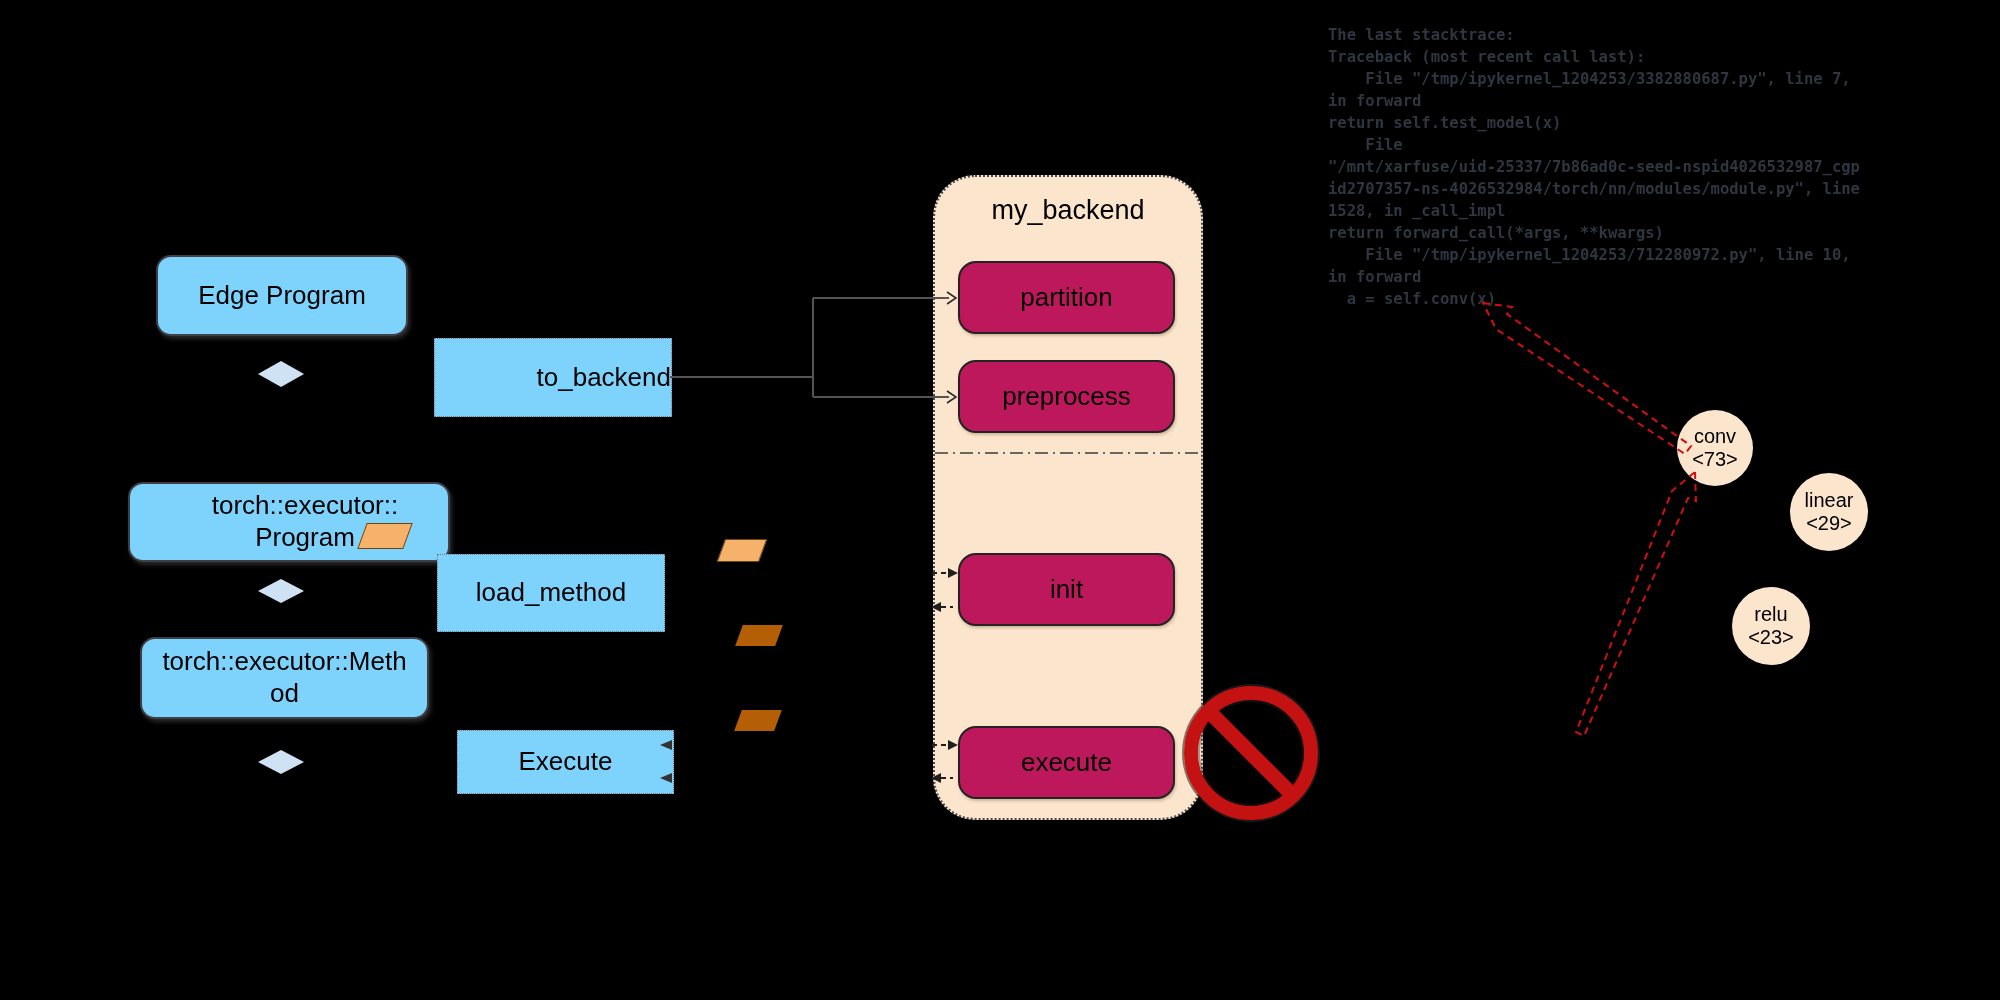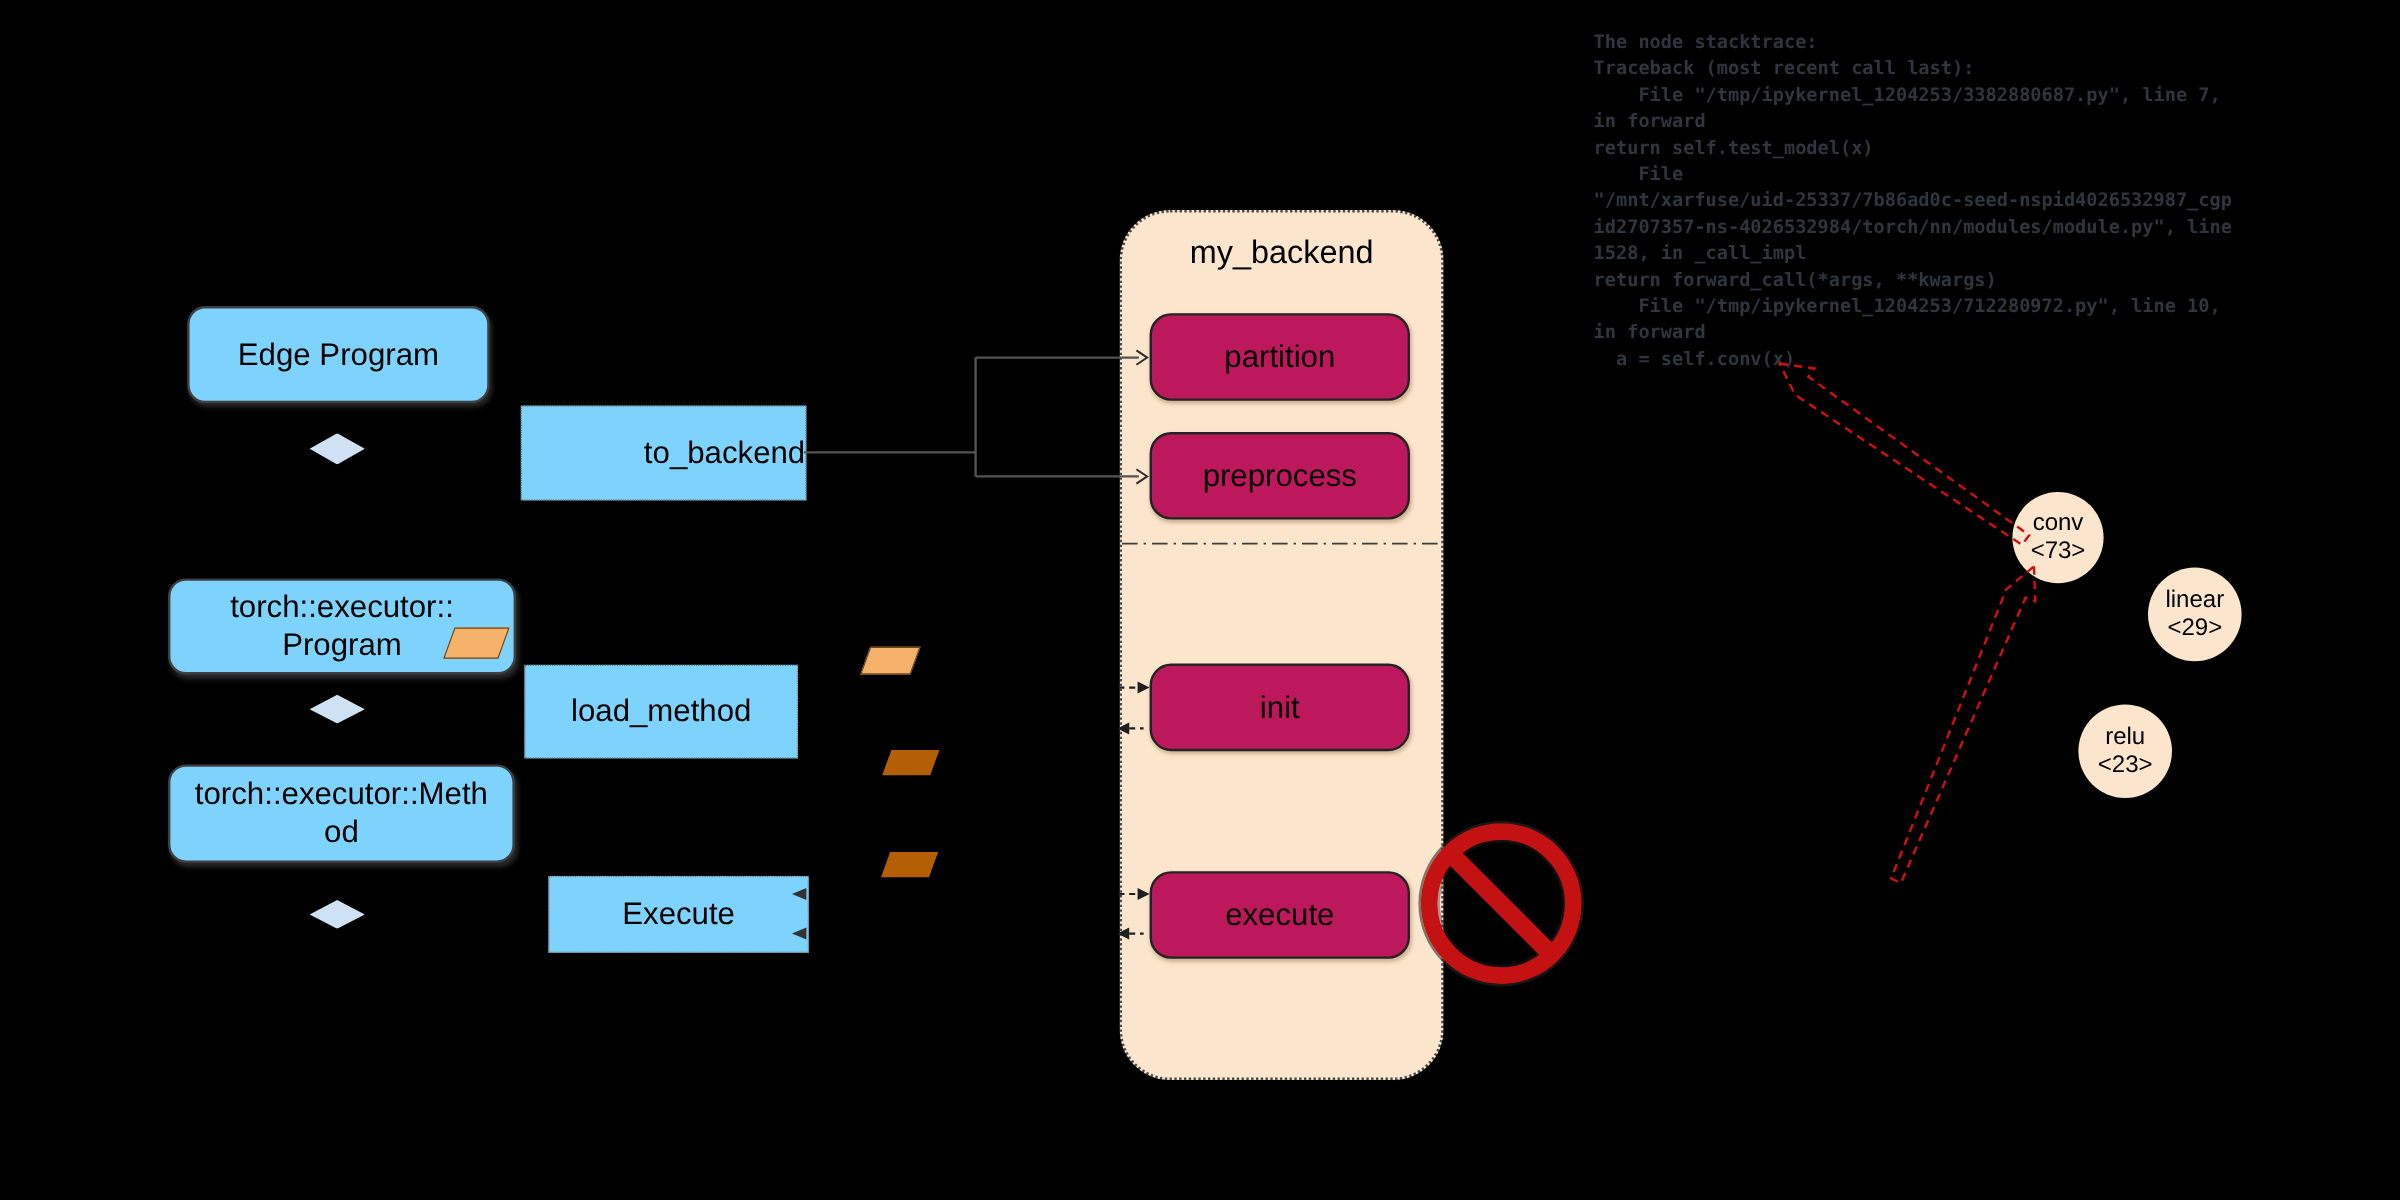--- a/index.html
+++ b/index.html
@@ -12,21 +12,21 @@
         box-shadow:2px 3px 4px rgba(90,90,90,.45);text-align:center;line-height:1.22;}
   .lbox.dotted{border:1.5px dotted #7a7a7a;border-radius:0;box-shadow:none;}
 
   .diamond{position:absolute;background:#cfe2f3;clip-path:polygon(50% 0,100% 50%,50% 100%,0 50%);}
 
   .para{position:absolute;transform:skewX(-20deg);}
   .para.light{background:#f6b26b;border:1.5px solid #6b4514;}
   .para.dark{background:#b45f06;}
 
   
-  #backend{position:absolute;left:933px;top:175px;width:270px;height:725px;background:#fce5cd;
+  #backend{position:absolute;left:933px;top:175px;width:270px;height:645px;background:#fce5cd;
            border:2px dotted #4a4a4a;border-radius:42px;box-sizing:border-box;z-index:1;}
   #backend-title{position:absolute;left:0;top:18px;width:100%;text-align:center;font-size:27px;color:#000;}
   .obox{position:absolute;background:#be185d;border:2px solid #232323;border-radius:18px;
         display:flex;align-items:center;justify-content:center;color:#000;font-size:26px;
         z-index:2;box-sizing:border-box;box-shadow:1px 2px 3px rgba(120,90,50,.35);}
 
   
   .gnode{position:absolute;background:#fce5cd;border-radius:50%;display:flex;flex-direction:column;
          align-items:center;justify-content:center;color:#000;font-size:20px;line-height:1.15;z-index:2;}
 
@@ -52,21 +52,21 @@
   <div class="lbox" style="left:156px;top:255px;width:248px;height:77px;">
     <span>Edge Program</span>
   </div>
 
   <div class="diamond" style="left:258px;top:361px;width:46px;height:26px;"></div>
 
   <div class="lbox dotted" style="left:434px;top:338px;width:236px;height:77px;justify-content:flex-end;">
     <span>to_backend</span>
   </div>
 
-  <div class="lbox" style="left:140px;top:482px;width:286px;height:76px;">
+  <div class="lbox" style="left:128px;top:482px;width:286px;height:76px;padding-left:32px;">
     <span>
       <span>torch::executor::</span><br>
       <span>Program</span>
     </span>
     <div class="para light" style="left:232px;top:39px;width:44px;height:24px;"></div>
   </div>
 
   <div class="diamond" style="left:258px;top:579px;width:46px;height:24px;"></div>
 
   <div class="lbox dotted" style="left:437px;top:554px;width:226px;height:76px;">
@@ -113,21 +113,21 @@
   <div class="gnode" style="left:1790px;top:473px;width:78px;height:78px;">
     <span>linear</span>
     <span>&lt;29&gt;</span>
   </div>
   <div class="gnode" style="left:1732px;top:587px;width:78px;height:78px;">
     <span>relu</span>
     <span>&lt;23&gt;</span>
   </div>
 
   <div id="trace">
-    <div>The node stacktrace:</div>
+    <div>The last stacktrace:</div>
     <div>Traceback (most recent call last):</div>
     <div>    File "/tmp/ipykernel_1204253/3382880687.py", line 7,</div>
     <div>in forward</div>
     <div>return self.test_model(x)</div>
     <div>    File</div>
     <div>"/mnt/xarfuse/uid-25337/7b86ad0c-seed-nspid4026532987_cgp</div>
     <div>id2707357-ns-4026532984/torch/nn/modules/module.py", line</div>
     <div>1528, in _call_impl</div>
     <div>return forward_call(*args, **kwargs)</div>
     <div>    File "/tmp/ipykernel_1204253/712280972.py", line 10,</div>

